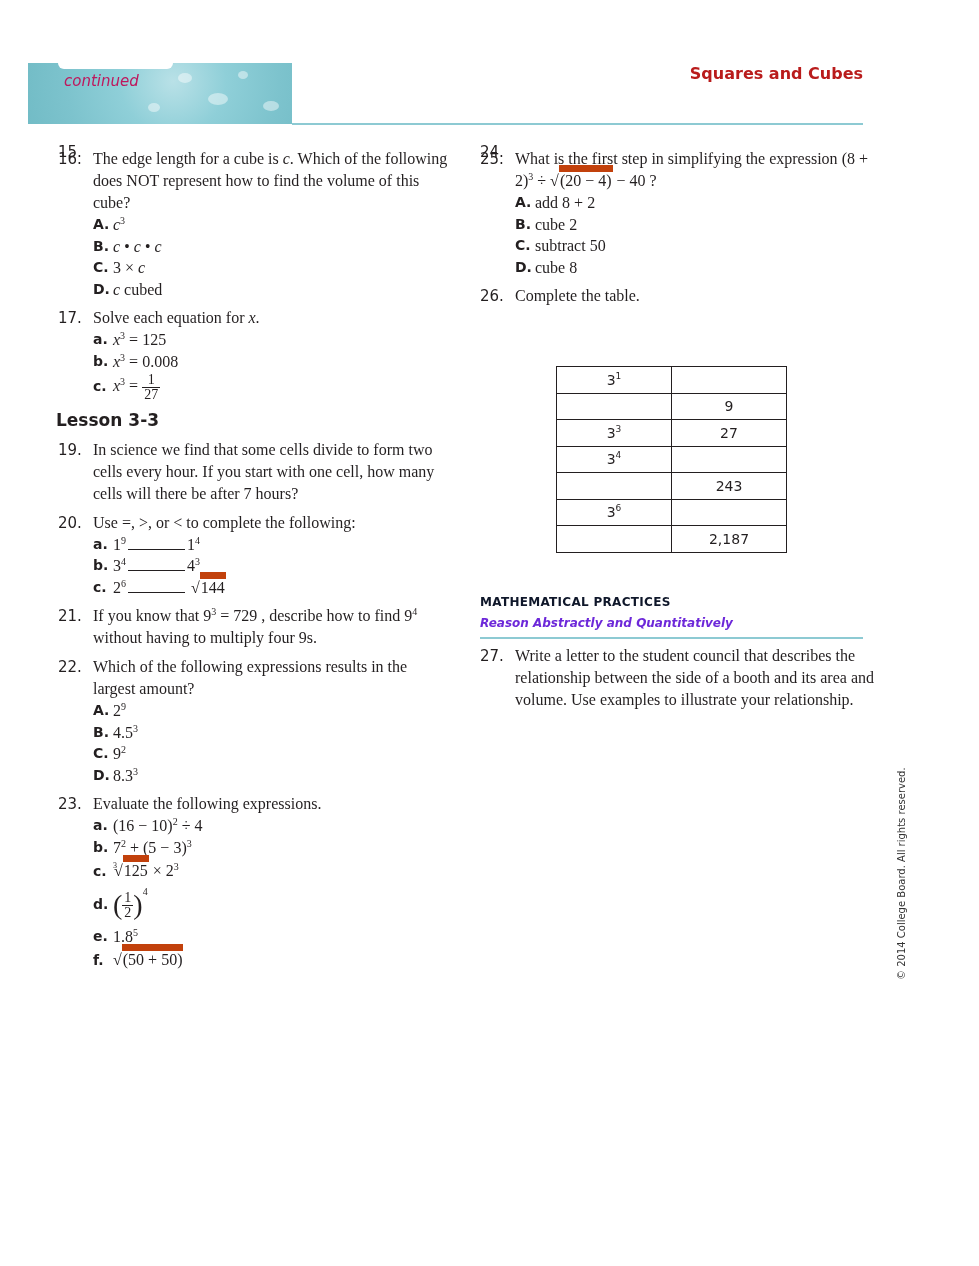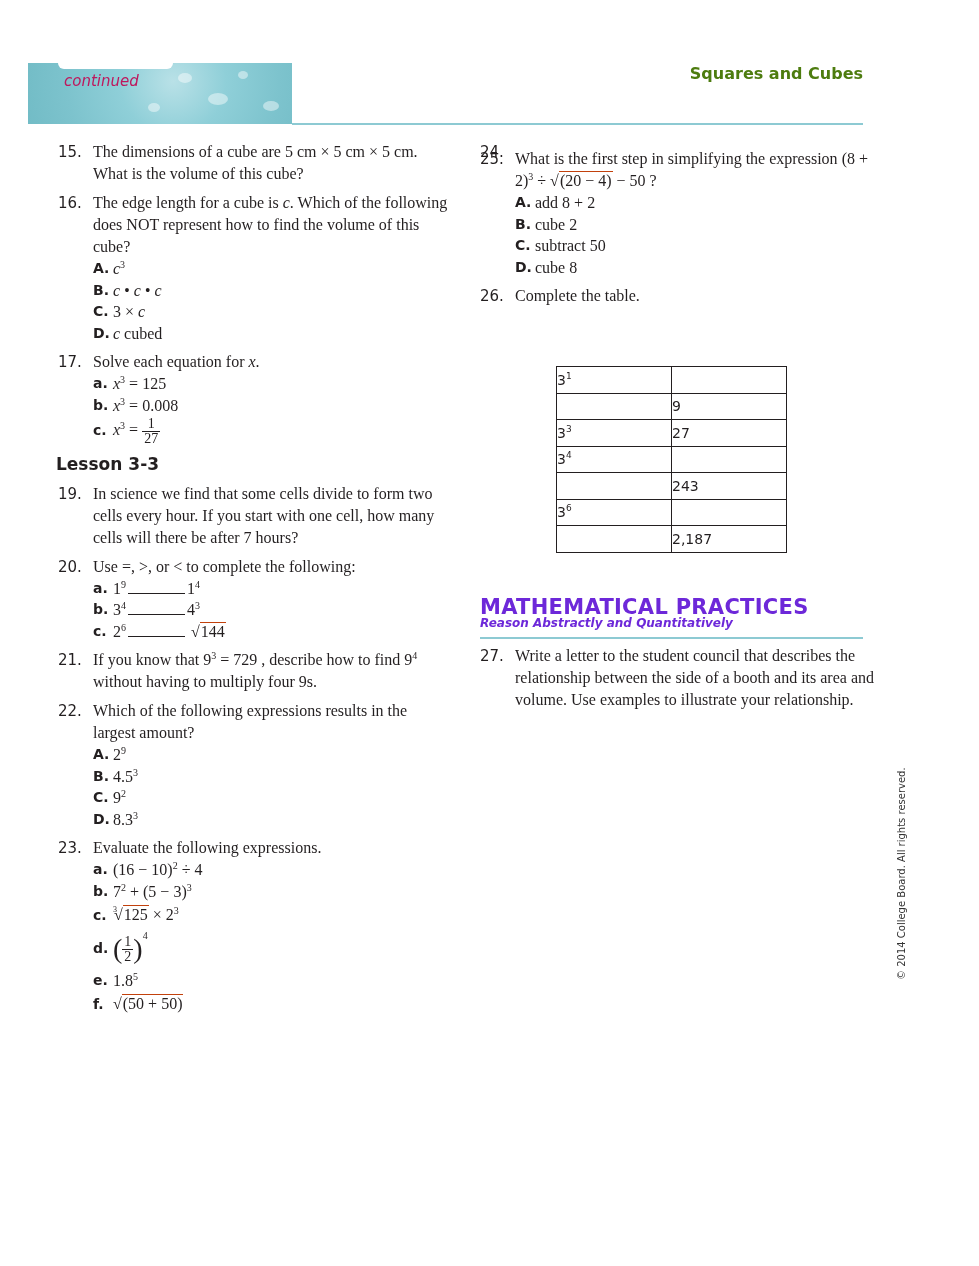--- a/index.html
+++ b/index.html
@@ -5,40 +5,40 @@
   html, body { margin: 0; padding: 0; background: #ffffff; }
   body { width: 979px; height: 1266px; position: relative; overflow: hidden; color: #231f20;
          font-family: "Liberation Serif", "DejaVu Serif", serif; }
   .sans { font-family: "DejaVu Sans", "Liberation Sans", sans-serif; }
   .header-band { position: absolute; left: 28px; top: 63px; width: 264px; height: 61px;
     background: radial-gradient(circle at 55% 30%, #b9e1e7 0%, #8fcfd8 35%, #7dc3cd 70%, #72bcc6 100%); }
   .header-band .speck { position: absolute; border-radius: 50%; background: rgba(255,255,255,0.45); }
   .header-tab { position: absolute; left: 58px; top: 63px; width: 115px; height: 6px; background: #fff; border-radius: 0 0 8px 8px; }
   .continued { position: absolute; left: 64px; top: 72px; font-size: 15px; font-style: italic; color: #be185d; }
   .header-rule { position: absolute; left: 292px; top: 123px; width: 571px; height: 2px; background: #8dcad3; }
-  .chapter-title { position: absolute; right: 116px; top: 64px; font-size: 16px; font-weight: bold; color: #4d7c0f; }
+  .chapter-title { position: absolute; right: 116px; top: 64px; font-size: 16px; font-weight: bold; color: #b91c1c; }
   .col { position: absolute; font-size: 16px; line-height: 22px; }
   .col-left { left: 58px; top: 141px; width: 390px; }
   .col-right { left: 480px; top: 141px; width: 390px; }
   .q { position: relative; padding-left: 35px; margin-bottom: 7px; }
   .q .num { position: absolute; left: 0; top: 0; font-weight: normal; font-size: 15px; }
   .opt { position: relative; padding-left: 20px; line-height: 21.5px; }
   .opt .lbl { position: absolute; left: 0; font-weight: bold; font-size: 14px; }
   i.v { font-style: italic; }
   sup { font-size: 10px; line-height: 0; vertical-align: 6px; }
   .frac { display: inline-block; vertical-align: middle; text-align: center; font-size: 14px; line-height: 14px; }
   .frac .n { display: block; border-bottom: 1px solid #231f20; padding: 0 2px; }
   .frac .d { display: block; padding: 0 2px; }
-  .sqrt { border-top: 1px solid #c2410c; padding: 0 1px; }
+  .sqrt { border-top: 7px solid #c2410c; padding: 0 1px; }
   .blank { display: inline-block; width: 57px; border-bottom: 1px solid #231f20; margin: 0 2px; }
   .lesson { font-weight: bold; font-size: 17px; margin: 4px 0 8px -2px; }
   .table26 { position: absolute; left: 556px; top: 366px; border-collapse: collapse; font-size: 14px; }
-  .table26 td { border: 1px solid #231f20; width: 114px; height: 25.5px; padding: 0; text-align: left; }
+  .table26 td { border: 1px solid #231f20; width: 114px; height: 25.5px; padding: 0; text-align: center; }
   .table26 td sup { font-size: 9px; }
-  .mp-title { position: absolute; left: 480px; top: 595px; font-size: 21px; font-weight: bold; color: #6d28d9; letter-spacing: 0.3px; }
+  .mp-title { position: absolute; left: 480px; top: 595px; font-size: 12px; font-weight: bold; color: #0f172a; letter-spacing: 0.3px; }
   .mp-sub { position: absolute; left: 480px; top: 616px; font-size: 12px; font-weight: bold; color: #6d28d9; font-style: italic; }
   .mp-rule { position: absolute; left: 480px; top: 637px; width: 383px; height: 2px; background: #8dcad3; }
   .q27 { position: absolute; left: 480px; top: 645px; width: 390px; font-size: 16px; line-height: 22px; }
   .copyright { position: absolute; left: 896px; top: 980px; transform-origin: 0 0; transform: rotate(-90deg);
     font-size: 10px; color: #333; white-space: nowrap; }
 </style>
 </head>
 <body>
 
 <div class="header-band">
@@ -50,21 +50,20 @@
 </div>
 <div class="header-tab"></div>
 <div class="continued sans">continued</div>
 <div class="chapter-title sans">Squares and Cubes</div>
 <div class="header-rule"></div>
 
 <div class="col col-left">
 
   <div class="q">
     <span class="num sans">15.</span>
-    <span>The dimensions of a cube are 5 cm × 5 cm × 5 cm. What is the volume of this cube?</span>
   </div>
 
   <div class="q">
     <span class="num sans">16.</span>
     <span>The edge length for a cube is </span><i class="v">c</i><span>. Which of the following does NOT represent how to find the volume of this cube?</span>
     <div class="opt"><span class="lbl sans">A.</span><i class="v">c</i><sup>3</sup></div>
     <div class="opt"><span class="lbl sans">B.</span><i class="v">c • c • c</i></div>
     <div class="opt"><span class="lbl sans">C.</span><span style="white-space:pre">3 × </span><i class="v">c</i></div>
     <div class="opt"><span class="lbl sans">D.</span><i class="v">c</i><span style="white-space:pre"> cubed</span></div>
   </div>
@@ -119,21 +118,21 @@
   </div>
 </div>
 
 <div class="col col-right">
   <div class="q">
     <span class="num sans">24.</span>
   </div>
 
   <div class="q">
     <span class="num sans">25.</span>
-    <span>What is the first step in simplifying the expression </span><span>(8 + 2)</span><sup>3</sup><span style="white-space:pre"> ÷ </span><span>√</span><span class="sqrt">(20 − 4)</span><span style="white-space:pre"> − 50 ?</span>
+    <span>What is the first step in simplifying the expression </span><span>(8 + 2)</span><sup>3</sup><span style="white-space:pre"> ÷ </span><span>√</span><span class="sqrt">(20 − 4)</span><span style="white-space:pre"> − 40 ?</span>
     <div class="opt"><span class="lbl sans">A.</span><span>add 8 + 2</span></div>
     <div class="opt"><span class="lbl sans">B.</span><span>cube 2</span></div>
     <div class="opt"><span class="lbl sans">C.</span><span>subtract 50</span></div>
     <div class="opt"><span class="lbl sans">D.</span><span>cube 8</span></div>
   </div>
 
   <div class="q">
     <span class="num sans">26.</span>
     <span>Complete the table.</span>
   </div>

